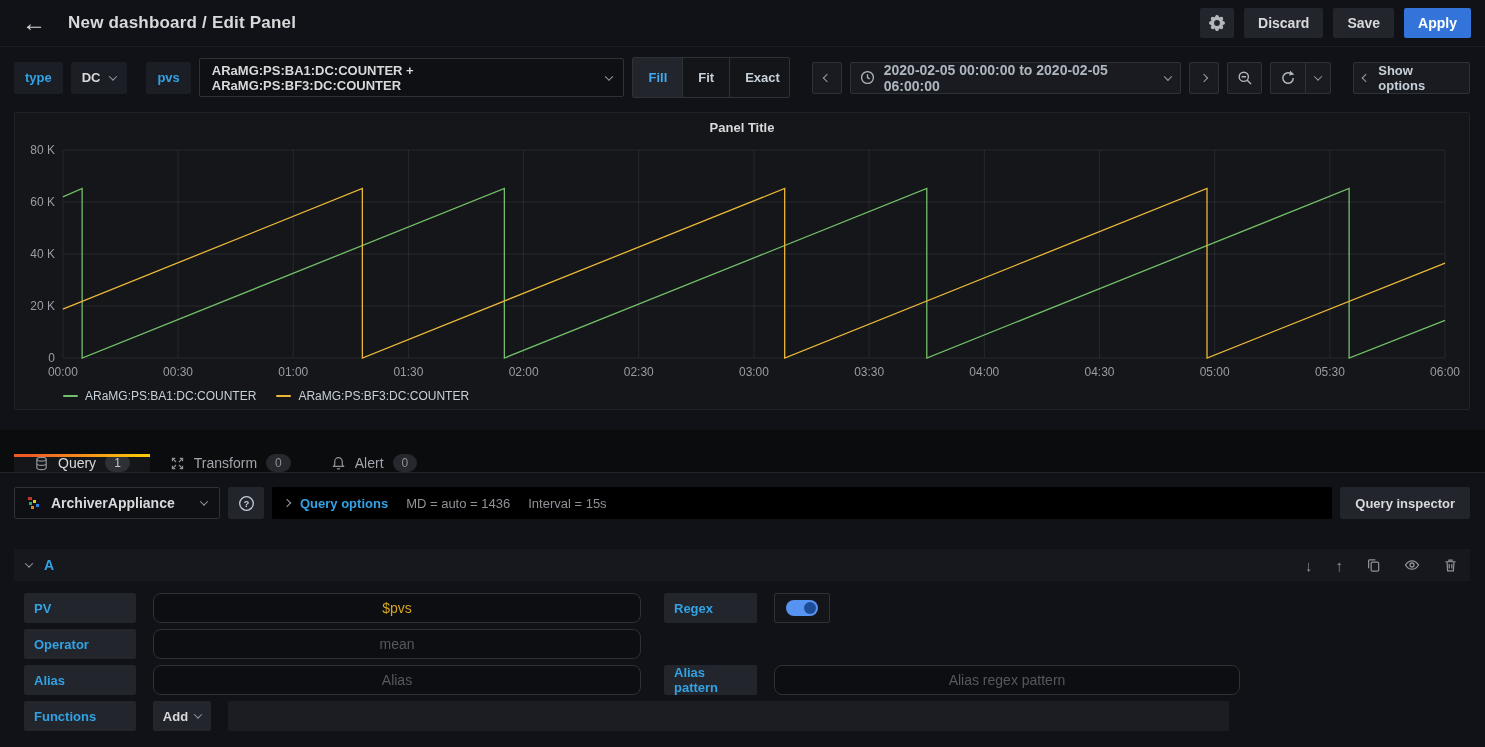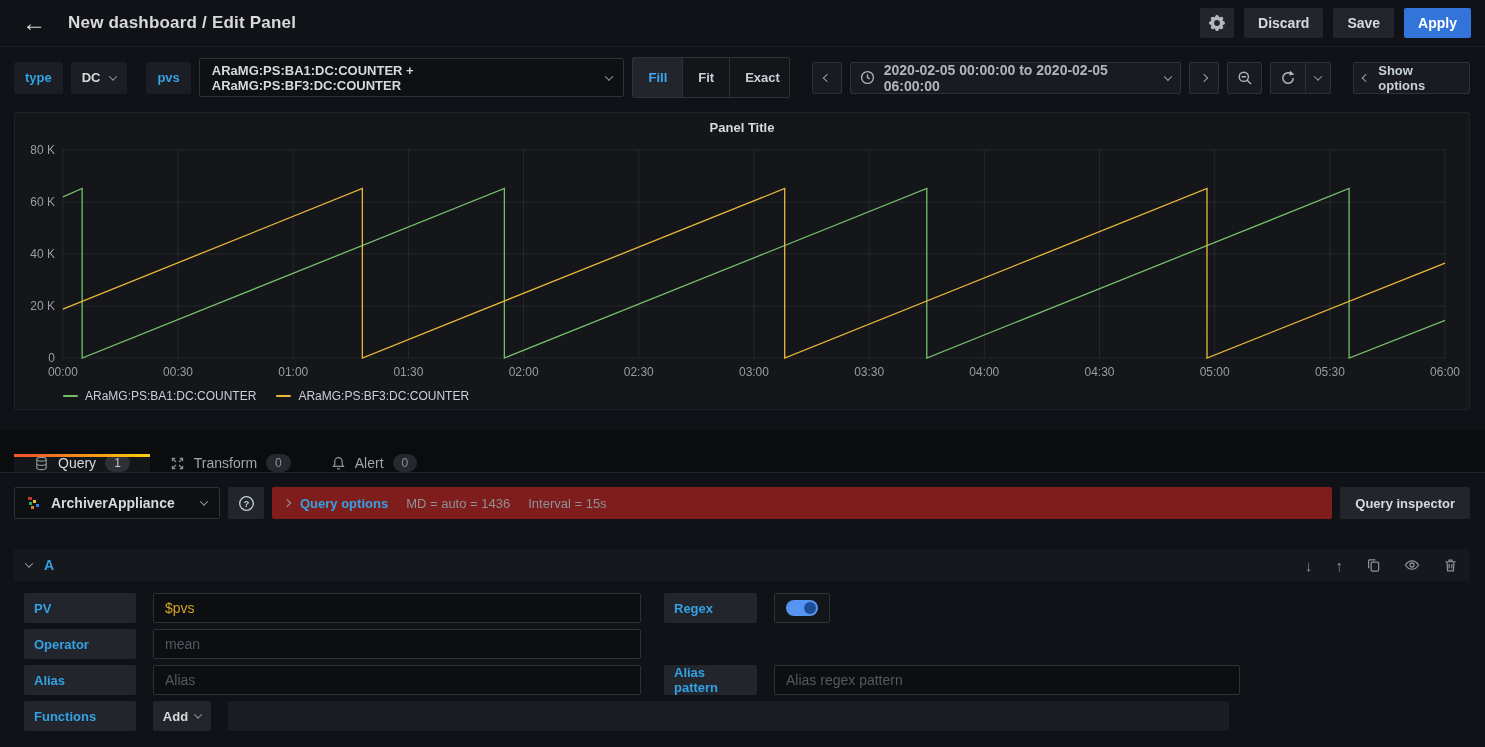--- a/index.html
+++ b/index.html
@@ -67,38 +67,38 @@
   .tab .ticon { color:#8e9196; display:flex; }
   .tab-badge { background:#26282e; border-radius:11px; padding:2px 9px; font-size:12px; color:#8e9196; }
   .tab.active .tab-badge { background:#2e3036; color:#c2c5ca; }
   
   .ds-row { display:flex; align-items:center; gap:8px; padding:14px 15px 0 14px; }
   .ds-select { width:206px; height:32px; background:#0e1014; border:1px solid #2c3235; border-radius:2px;
                display:flex; align-items:center; gap:10px; padding:0 12px; font-size:14px; font-weight:600; cursor:pointer; }
   .ds-select .chv { margin-left:auto; }
   .help-btn { width:36px; height:32px; background:#22252b; border-radius:2px; display:flex;
               align-items:center; justify-content:center; color:#c7d0d9; cursor:pointer; }
-  .qo-bar { flex:1; height:32px; background:#7f1d1d; border-radius:2px; display:flex; align-items:center;
+  .qo-bar { flex:1; height:32px; background:#000000; border-radius:2px; display:flex; align-items:center;
             gap:18px; padding:0 12px; }
   .qo-link { color:#33a2e5; font-size:13px; font-weight:600; display:flex; align-items:center; gap:10px; cursor:pointer; }
   .qo-meta { color:#8e9196; font-size:13px; }
   .qi-btn { height:32px; background:#22252b; border-radius:2px; padding:0 15px; display:flex; align-items:center;
             font-size:13px; font-weight:600; color:#d8d9da; cursor:pointer; }
   
   .query-section { margin:30px 15px 0 14px; }
   .q-header { height:32px; background:#16181d; display:flex; align-items:center; gap:12px; padding:0 12px; }
   .q-ref { color:#33a2e5; font-size:14px; font-weight:600; }
   .q-actions { margin-left:auto; display:flex; align-items:center; gap:23px; color:#8e9196; }
   .q-actions .qa { cursor:pointer; display:flex; align-items:center; font-size:15px; }
   .q-body { padding:6px 0 0 10px; }
   .f-row { display:flex; margin-top:6px; height:30px; align-items:stretch;gap:12px; }
   .f-label { width:112px; background:#22252b; color:#33a2e5; font-size:13px; font-weight:600;
              display:flex; align-items:center; padding:0 10px; border-radius:2px; flex:none; }
-  .f-input { width:488px; margin-left:5px; background:#0c0e12; border:1px solid #2c3235; border-radius:2px;
-             color:#d8d9da; font-size:14px; padding:0 11px; font-family:inherit; outline:none; }
+  .f-input { width:488px; margin-left:5px; background:#0c0e12; border:1px solid #2c3235; border-radius:8px;
+             color:#d8d9da; font-size:14px; padding:0 11px; font-family:inherit; outline:none;text-align:center; }
   .f-input.gold { color:#d6a324; }
   input::placeholder { color:#55585f; }
   .f-label2 { width:93px; margin-left:11px; }
   .toggle-box { width:56px; margin-left:5px; background:#131519; border:1px solid #2c3235; border-radius:2px;
                 display:flex; align-items:center; justify-content:center; cursor:pointer; }
   .switch { width:32px; height:16px; border-radius:9px; background:#5794f2; position:relative; }
   .switch::after { content:""; position:absolute; right:2px; top:2px; width:12px; height:12px;
                    border-radius:50%; background:#1c4d96; }
   .add-btn { width:58px; margin-left:5px; background:#22252b; border-radius:2px; color:#d8d9da;
              font-size:13px; font-weight:600; display:flex; align-items:center; justify-content:center; gap:7px; cursor:pointer; }

